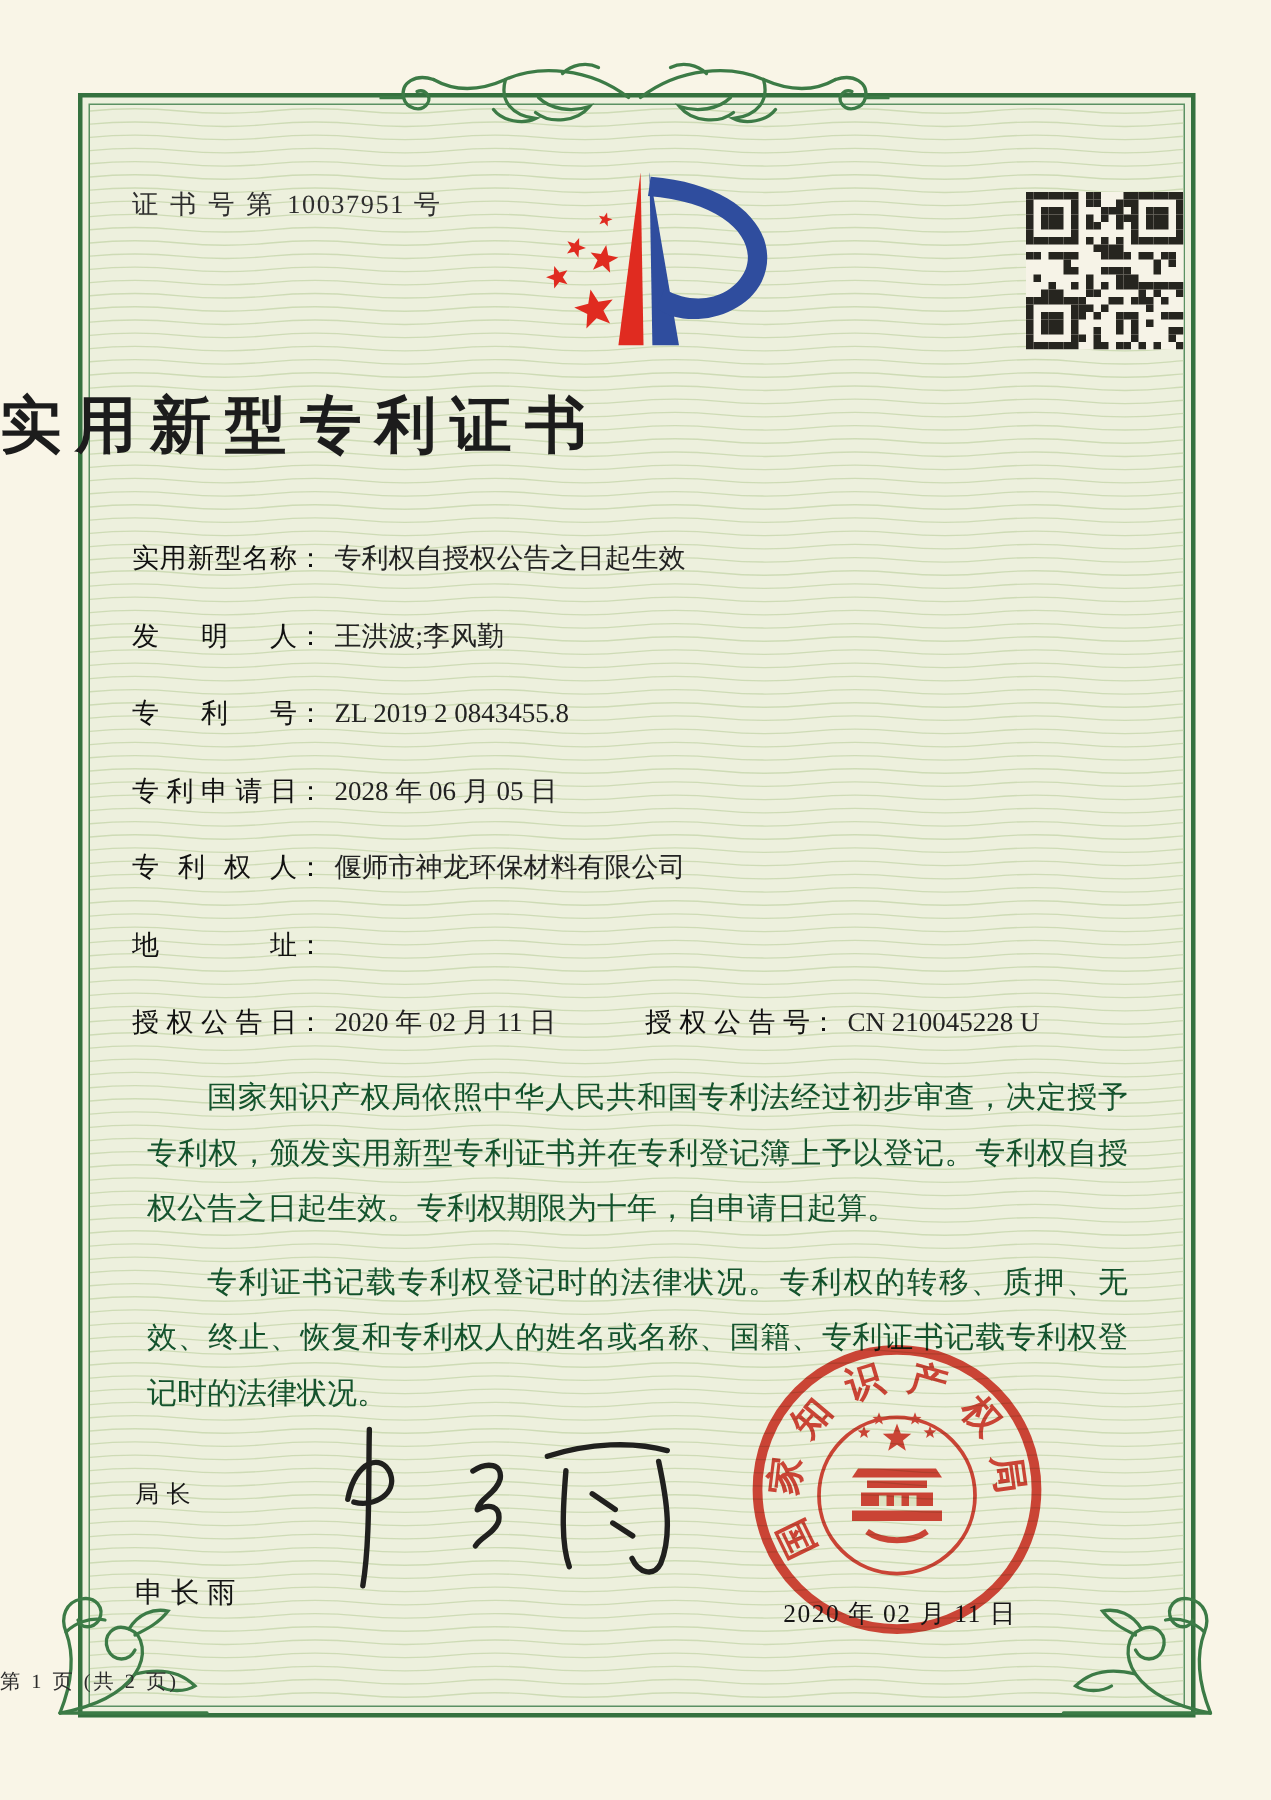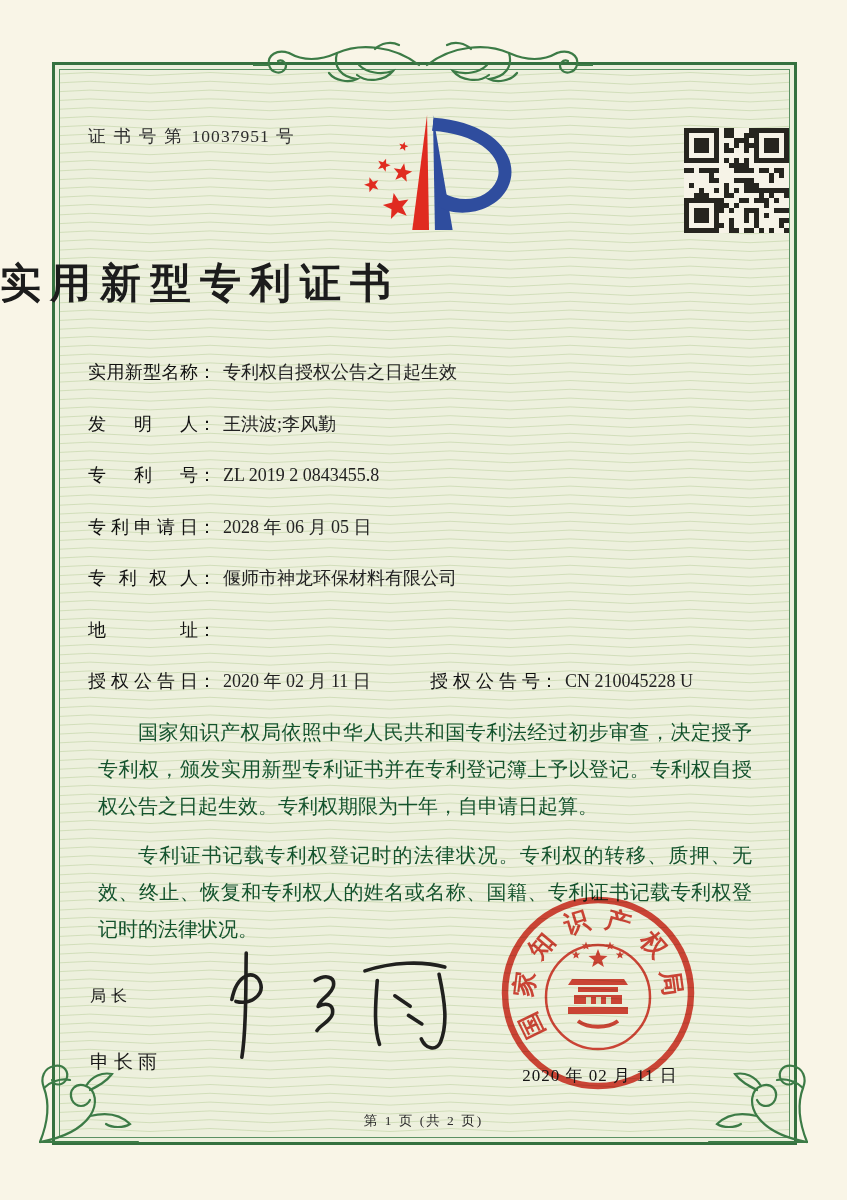--- a/index.html
+++ b/index.html
@@ -56,21 +56,21 @@
   
   .director-title{position:absolute;left:90px;top:986px;font-size:16px;letter-spacing:5px;color:#161616;}
   .director-name{position:absolute;left:90px;top:1028px;font-size:19px;letter-spacing:5px;color:#161616;margin-top:21px;}
   .signature{position:absolute;left:198px;top:938px;width:270px;height:128px;}
   .sig-stroke{fill:none;stroke:#20201e;stroke-width:3.6;stroke-linecap:round;stroke-linejoin:round;}
   .seal{position:absolute;left:498px;top:893px;width:200px;height:200px;opacity:0.9;mix-blend-mode:multiply;}
   .seal-date{
     position:absolute;left:495px;top:1064px;width:210px;text-align:center;
     font-size:17px;color:#161616;letter-spacing:1px;z-index:5;white-space:nowrap;
   }
-  .page-number{position:absolute;left:0;top:1112px;width:100%;text-align:center;font-size:13.5px;color:#2c2c2c;letter-spacing:2px;}
+  .page-number{position:absolute;left:0;top:1112px;width:100%;font-size:13.5px;color:#2c2c2c;letter-spacing:2px;}
   .back-note{position:absolute;left:0;top:1160px;width:100%;text-align:center;font-size:15.5px;color:#262626;letter-spacing:2px;}
 </style>
 </head>
 <body>
 
 <div class="page">
 
   <div class="frame">
     <div class="frame-inner">
       <svg class="waves" id="waves-svg" viewBox="0 0 729 1067" preserveAspectRatio="none">

